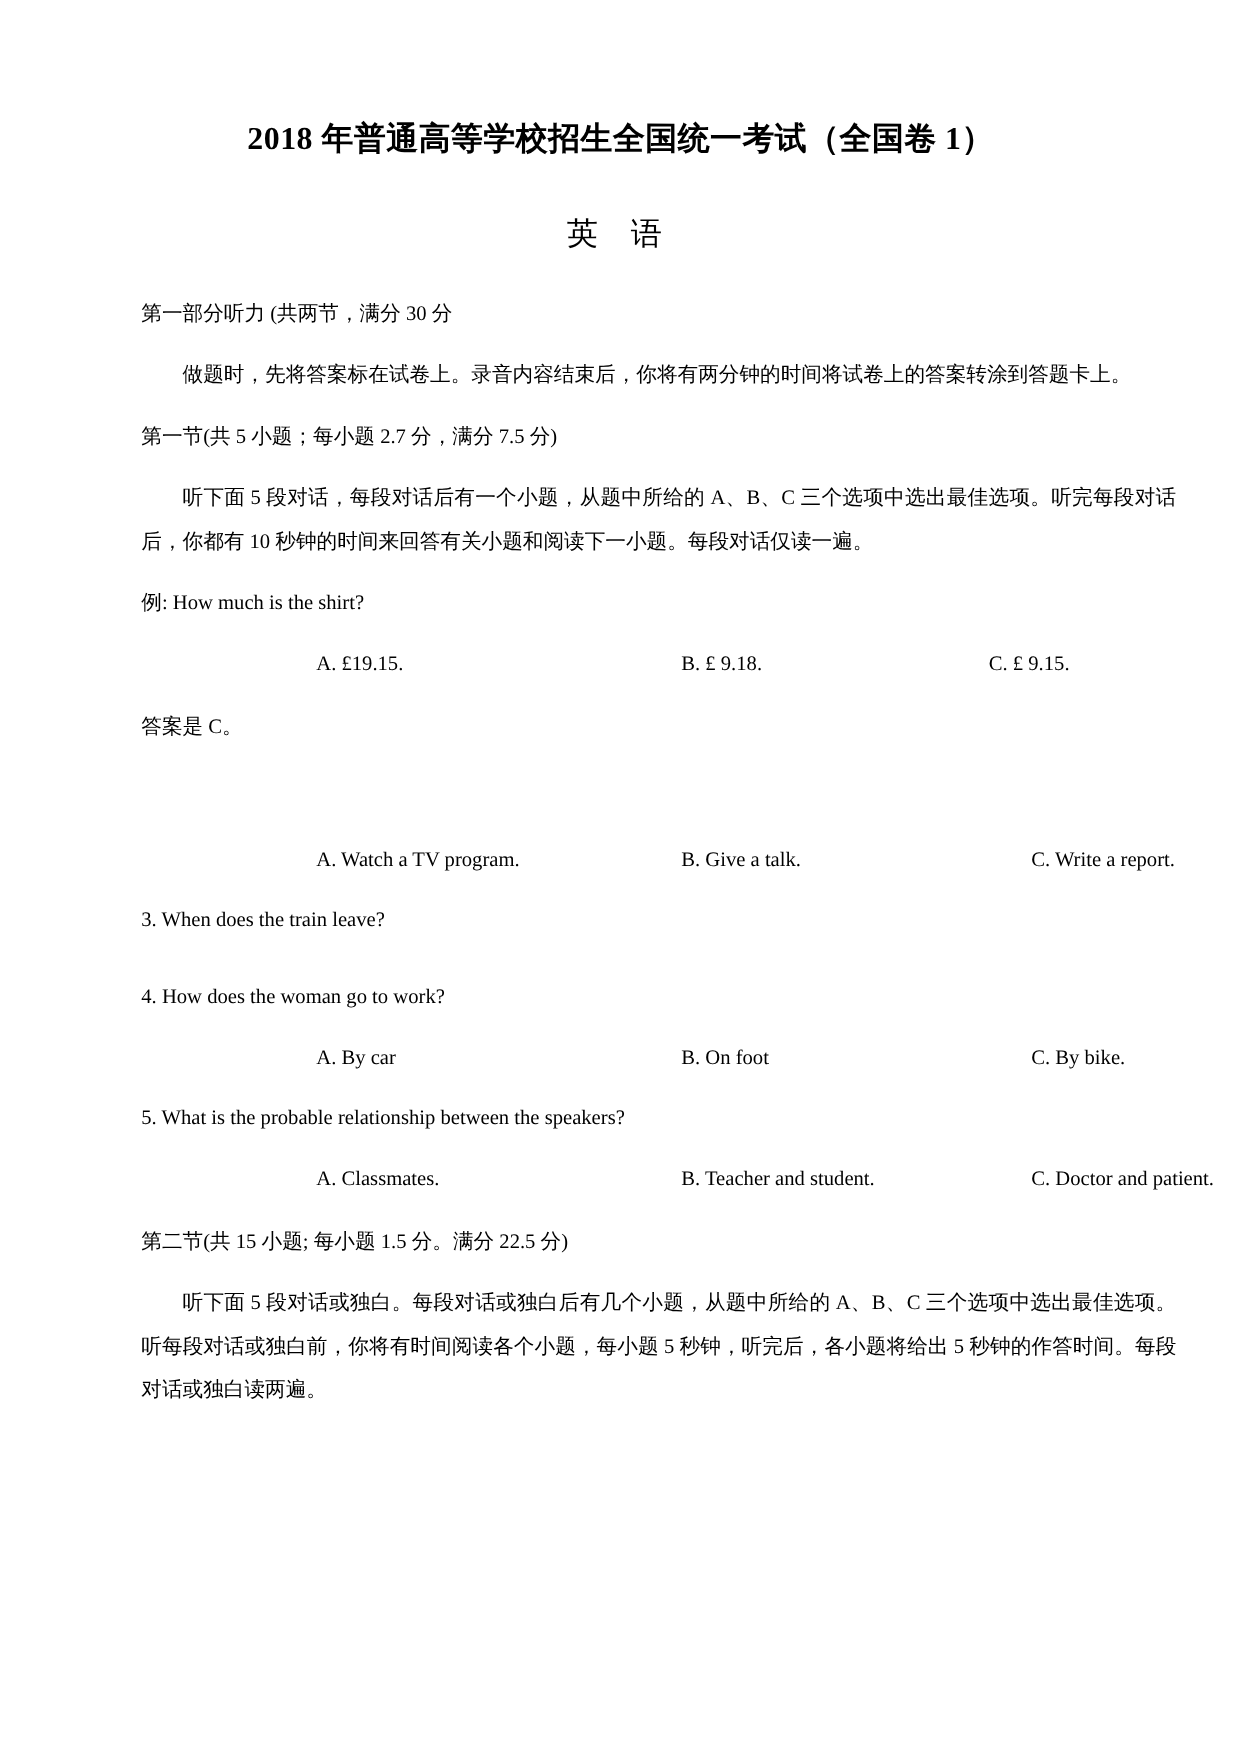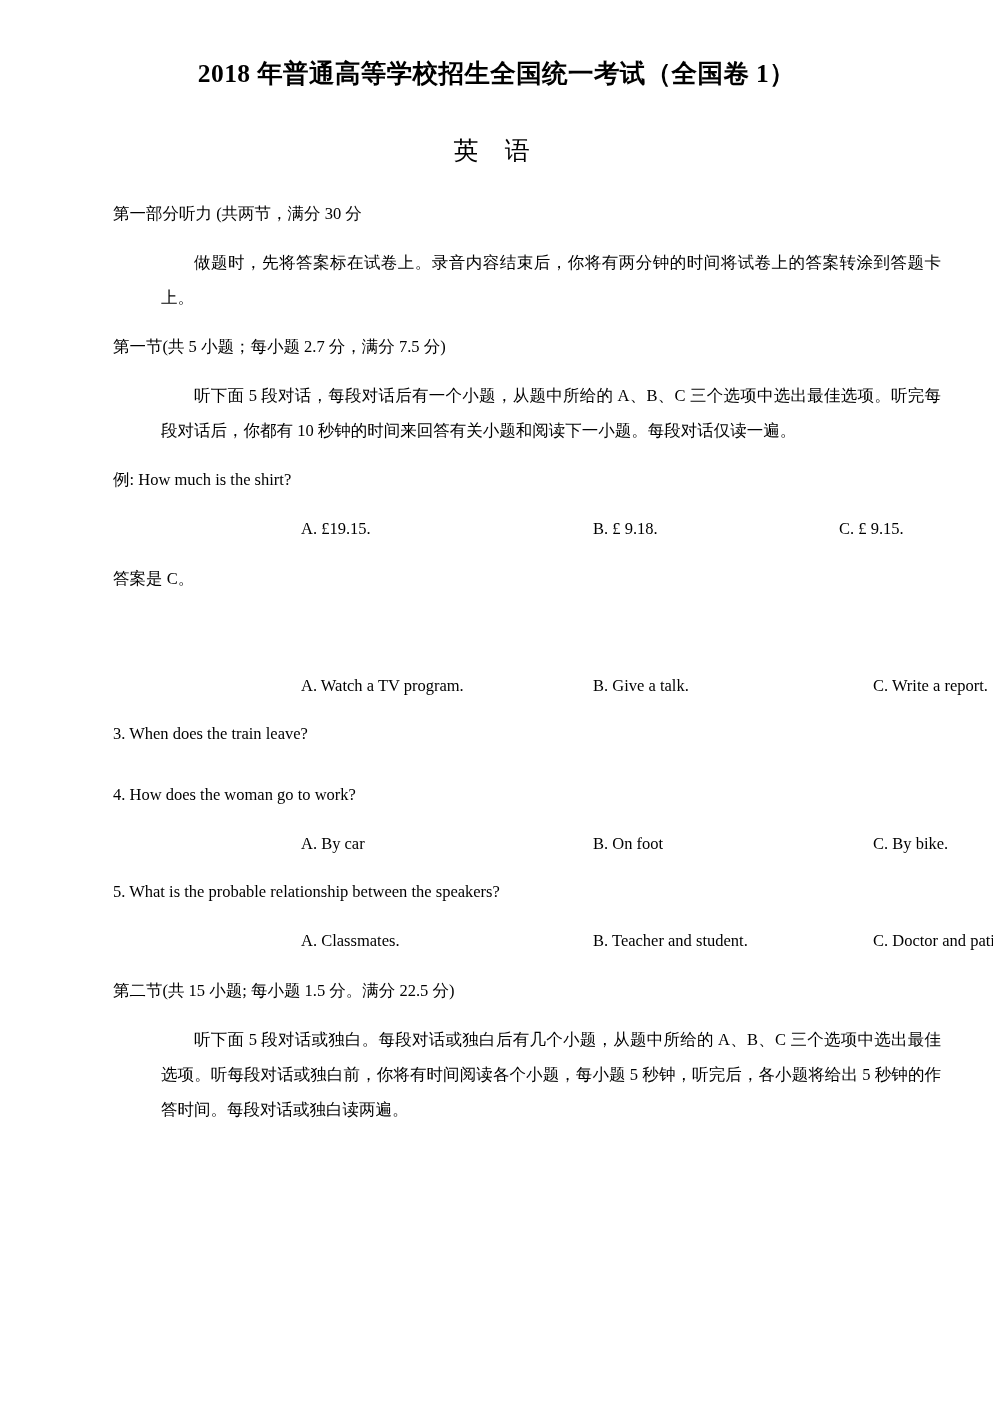--- a/index.html
+++ b/index.html
@@ -21,21 +21,21 @@
     height: 1404px;
     padding: 0;
     box-sizing: border-box;
   }
   .doc-title {
     text-align: center;
     font-size: 25.5px;
     font-weight: bold;
     letter-spacing: 0.4px;
     margin: 0;
-    padding-top: 58px;
+    padding-top: 95px;
     line-height: 1.25;
   }
   .subject-title {
     text-align: center;
     font-size: 25px;
     font-weight: normal;
     margin: 10px;
     padding-top: 35px;
     letter-spacing: 10px;
     line-height: 1.25;
@@ -47,21 +47,20 @@
   }
   p.para {
     margin: 0;
     font-size: 16.5px;
     line-height: 35px;
     text-align: justify;
     text-justify: inter-ideograph;
   }
   p.indent {
     text-indent: 2em;
-    margin-left: 48px;
   }
   .sec-head {
     margin: 0;
     font-size: 16.5px;
     line-height: 35px;
   }
   .gap-sm { height: 14px; }
   .gap-md { height: 20px; }
   .gap-xl { height: 58px; }
 
@@ -73,21 +72,20 @@
   .optrow {
     position: relative;
     height: 36px;
     font-size: 16.5px;
     line-height: 36px;
     white-space: nowrap;
   }
   .optrow span.opt {
     position: absolute;
     top: 0;
-    margin-left: 48px;
   }
   .q-block { margin-top: 12px; }
   .q-block:first-child { margin-top: 0; }
 </style>
 </head>
 <body>
 
 <div class="page">
 
   <h1 class="doc-title">2018 年普通高等学校招生全国统一考试（全国卷 1）</h1>

